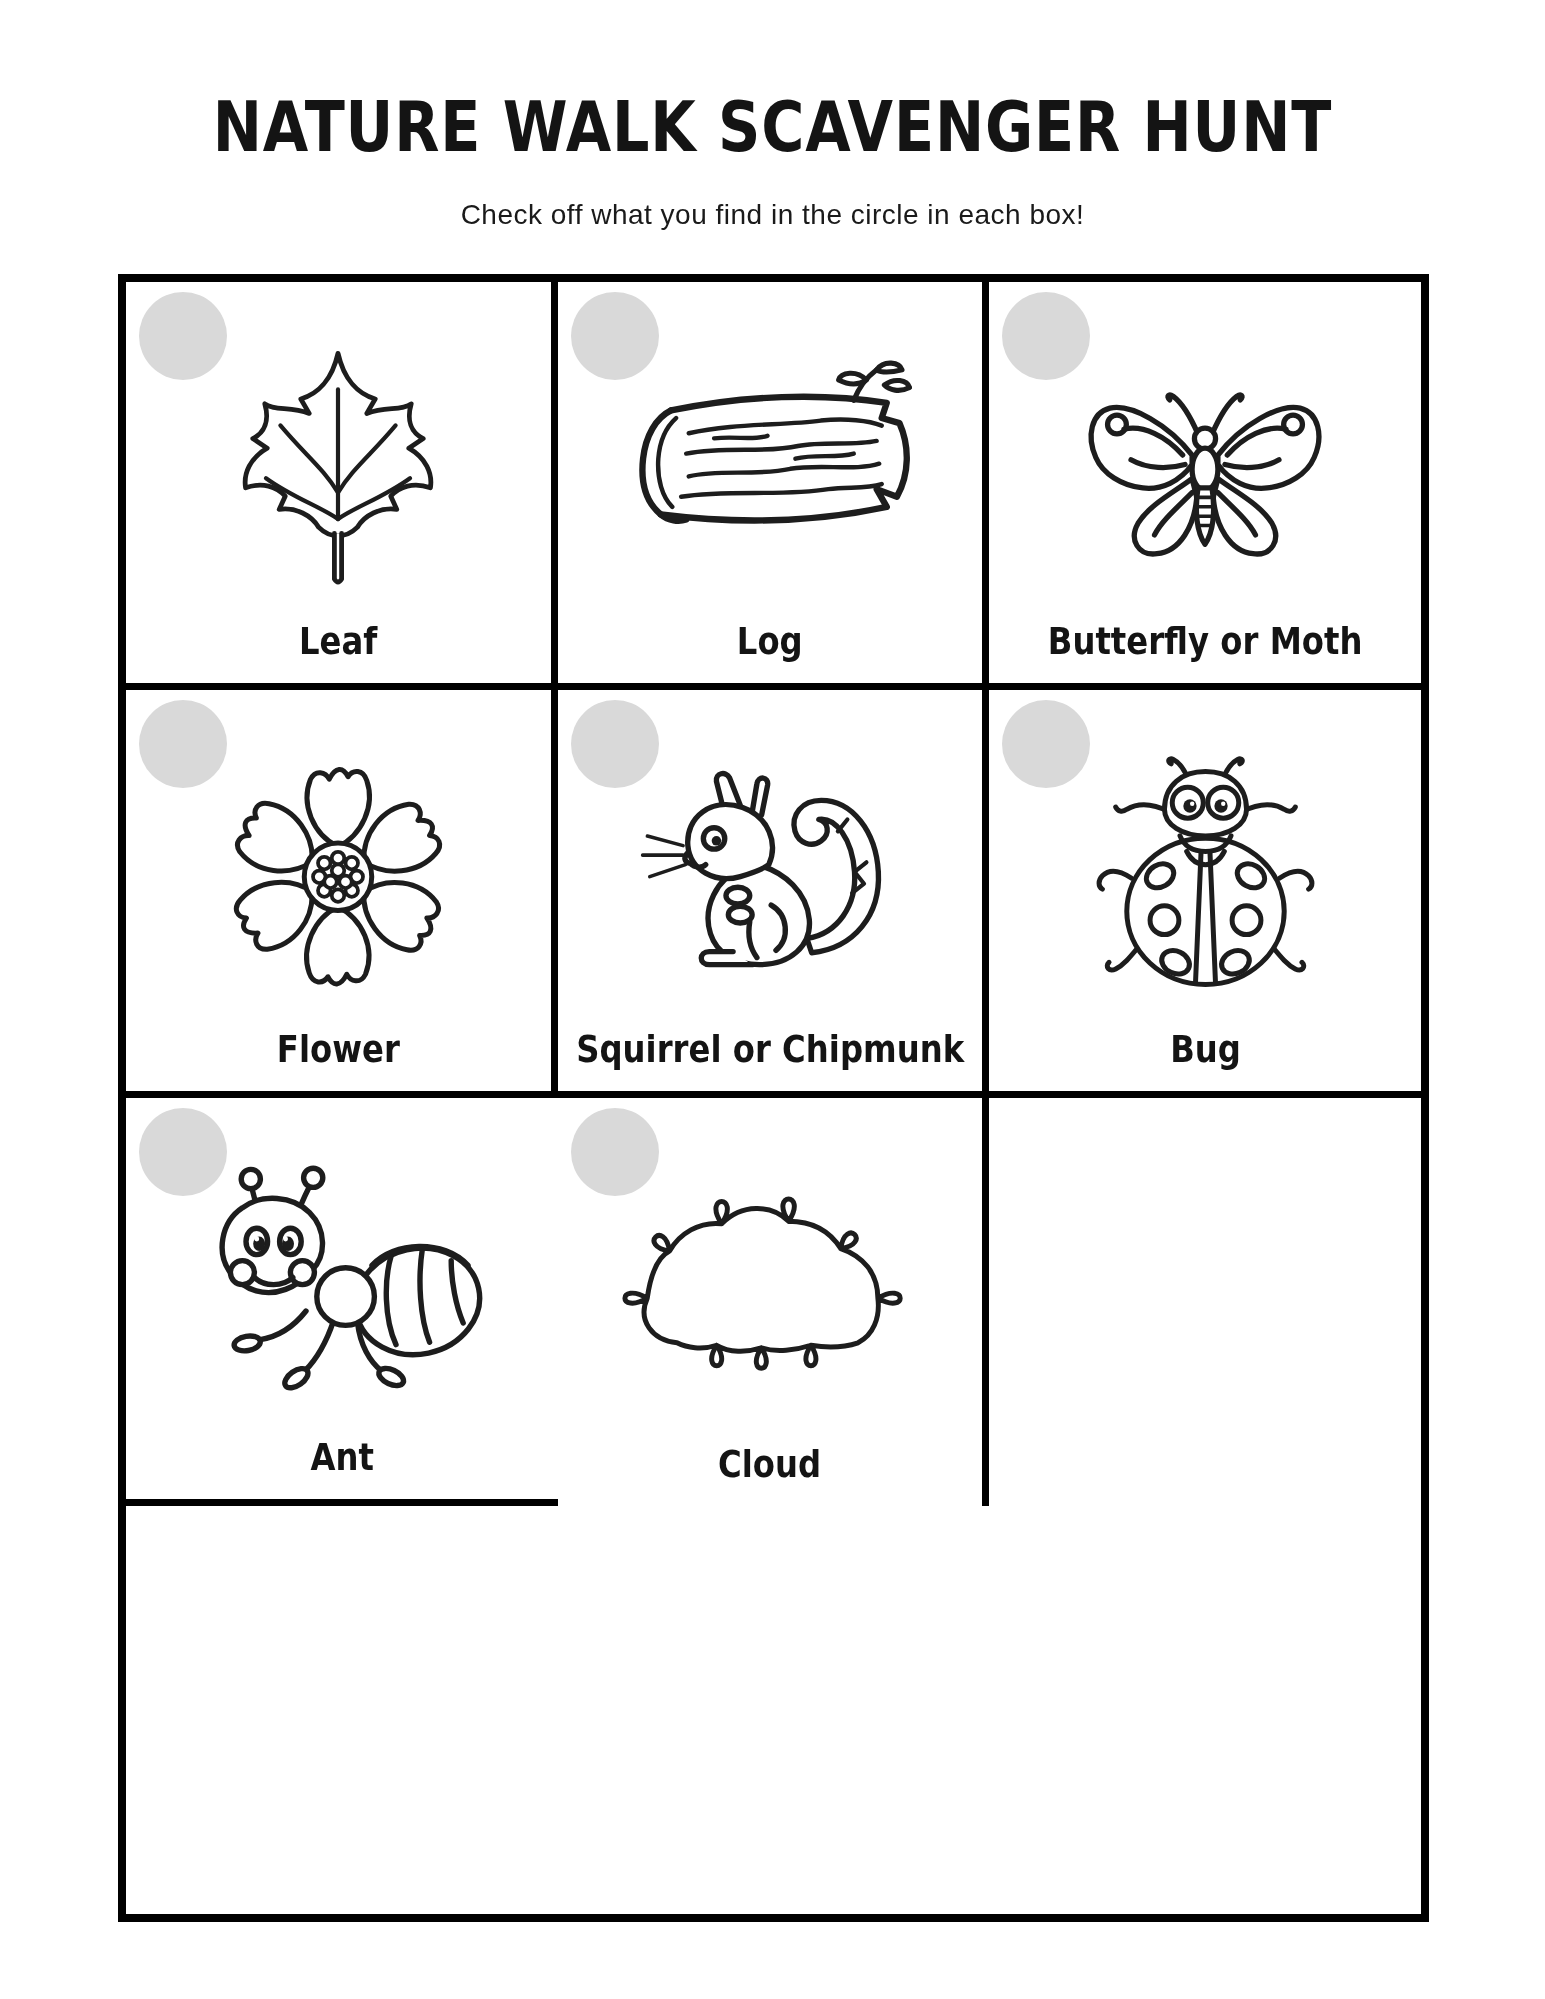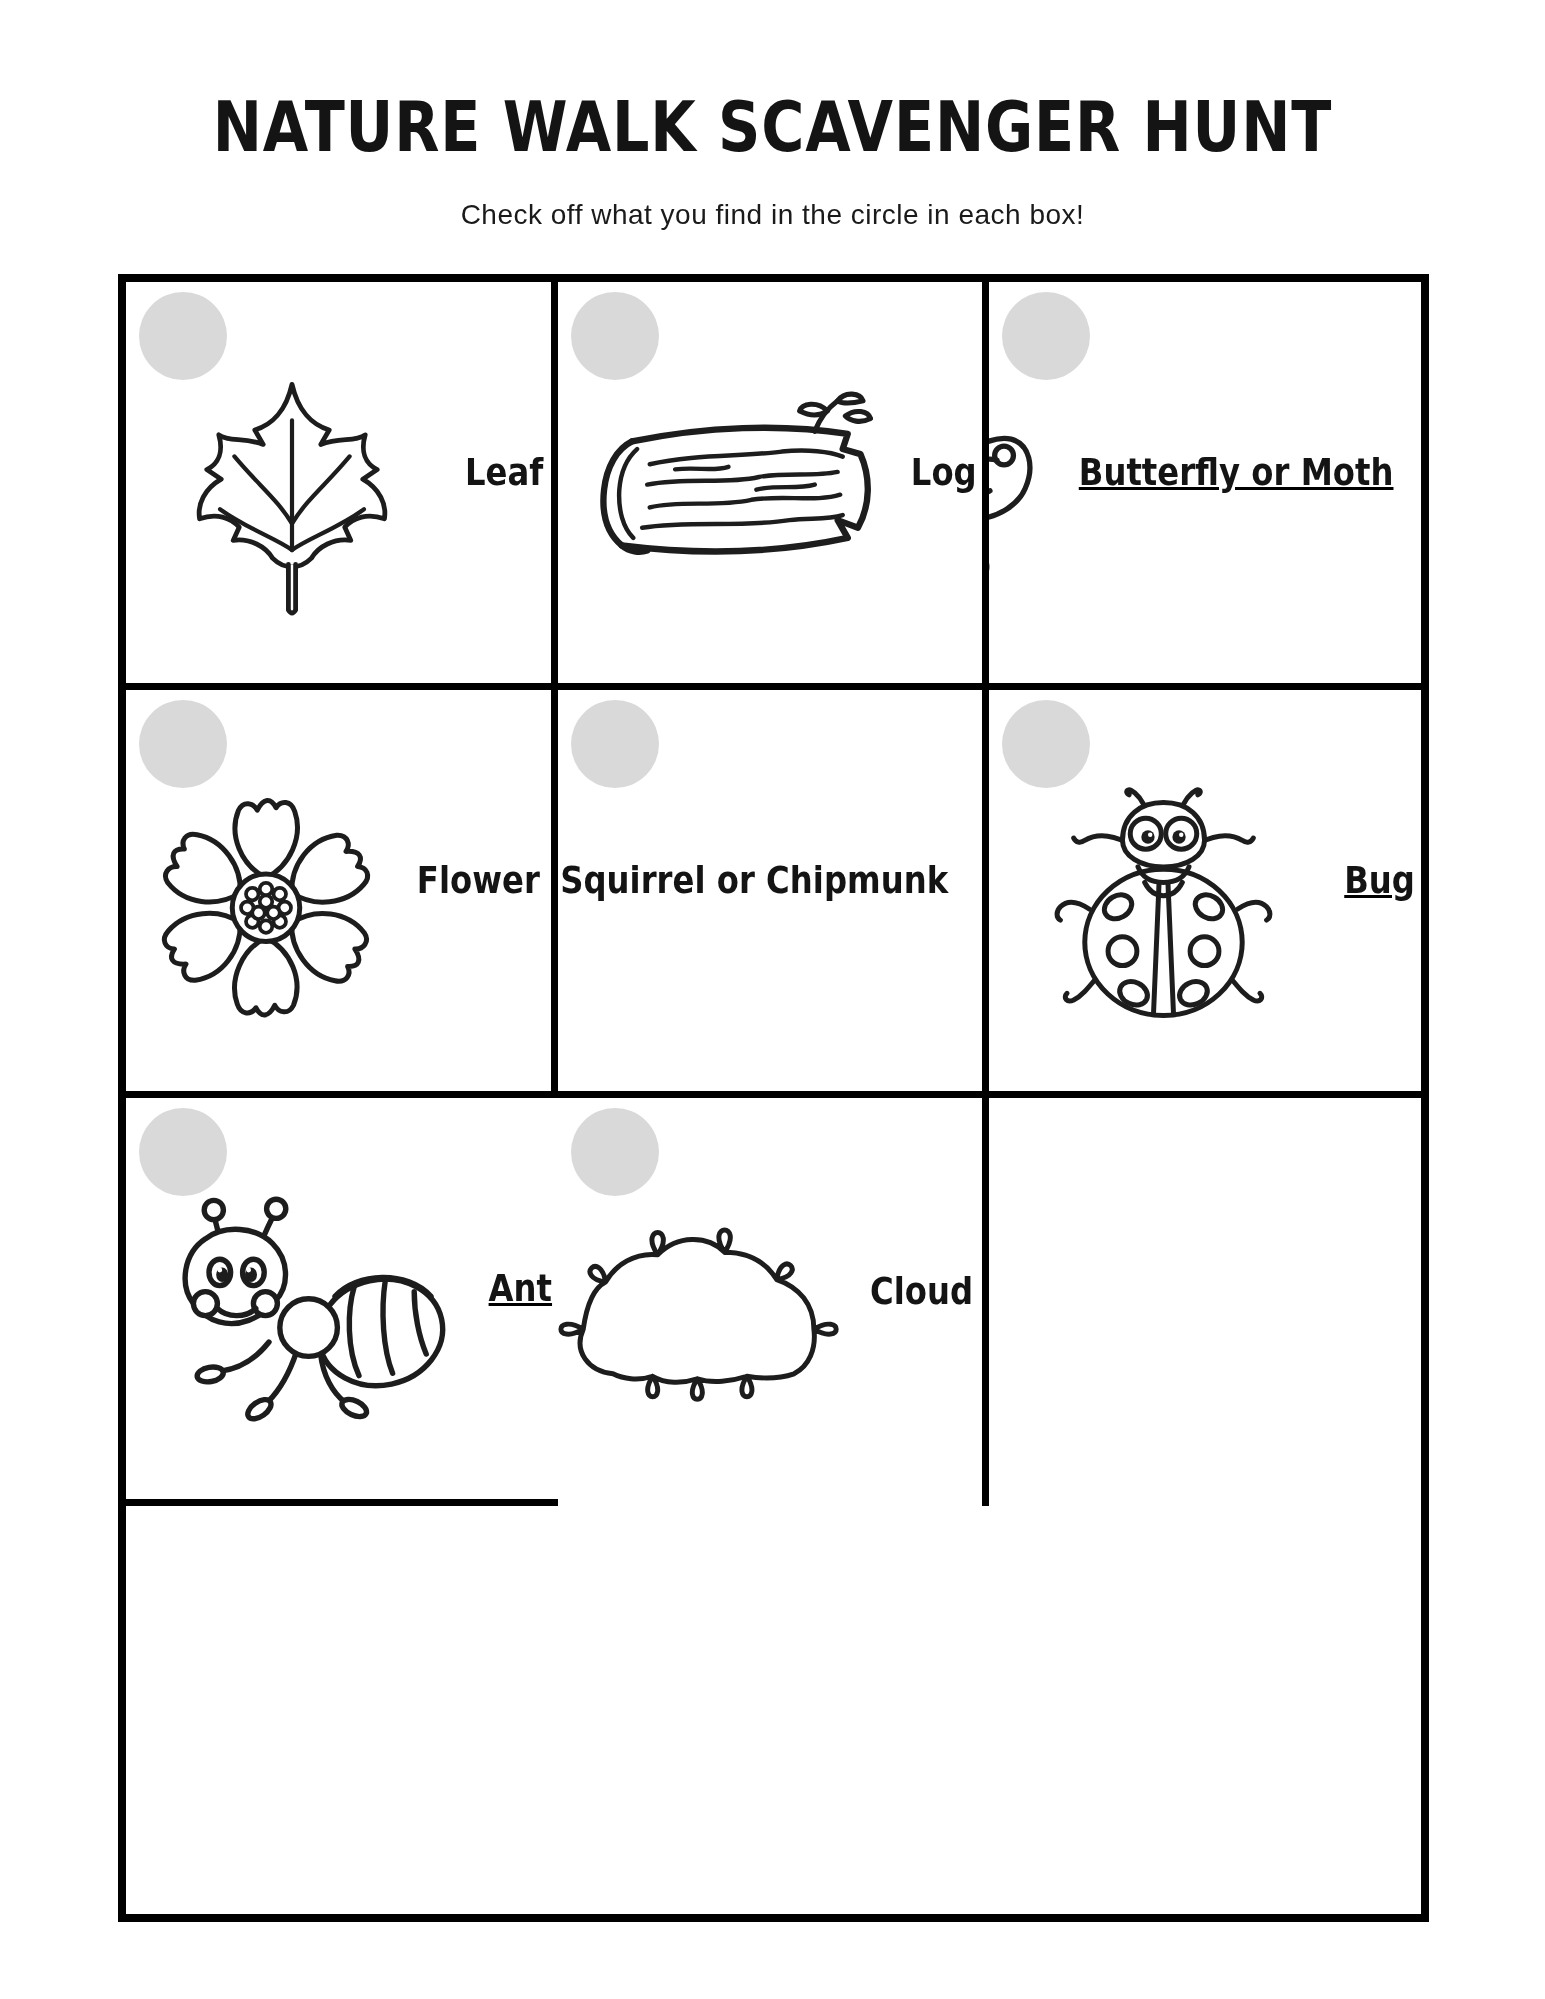--- a/index.html
+++ b/index.html
@@ -18,24 +18,24 @@
   }
 
   .grid{
     position:absolute;left:118px;top:274px;width:1311px;height:1648px;
     box-sizing:border-box;border:8px solid #000;background:#fff;
     display:grid;grid-template-columns:repeat(3,1fr);grid-template-rows:repeat(4,1fr);
   }
   .cell{
     position:relative;box-sizing:border-box;
     border-right:7px solid #000;border-bottom:7px solid #000;
-    display:flex;flex-direction:row;align-items:center;justify-content:flex-end;
+    display:flex;flex-direction:column;align-items:center;justify-content:flex-end;
     overflow:hidden;background:#fff;
   }
-  .cell.last-col{border-right:none;text-decoration:underline;}
+  .cell.last-col{border-right:none;}
   .cell.last-row{border-bottom:none;align-items:center;}
 
   .check-circle{
     position:absolute;left:13px;top:10px;width:88px;height:88px;
     border-radius:50%;background:#d9d9d9;
   }
   .illust{
     flex:1;width:100%;display:flex;align-items:center;justify-content:center;
     padding-top:26px;box-sizing:border-box;color:#1d1d1d;
   }

